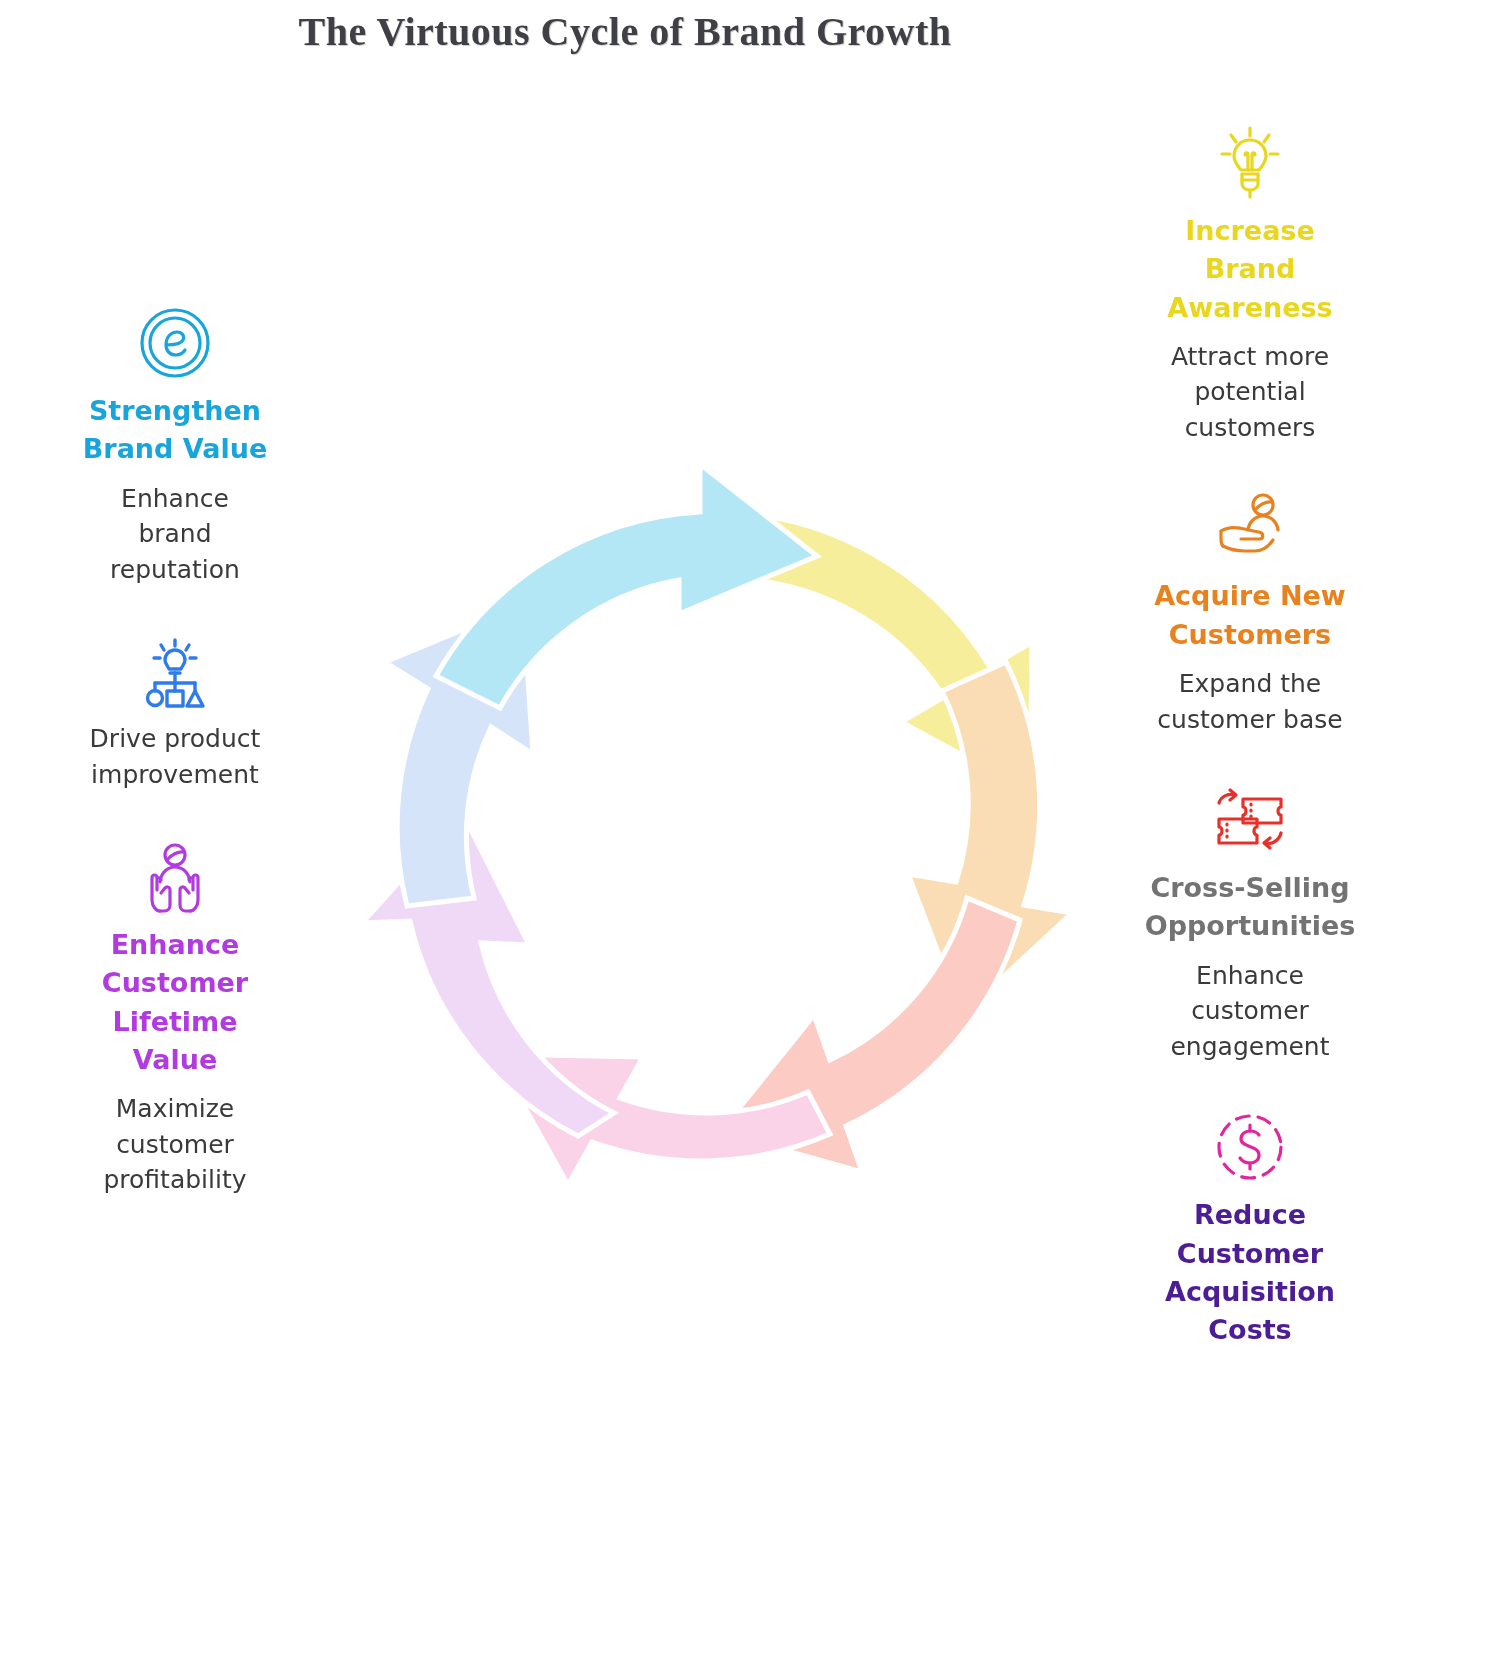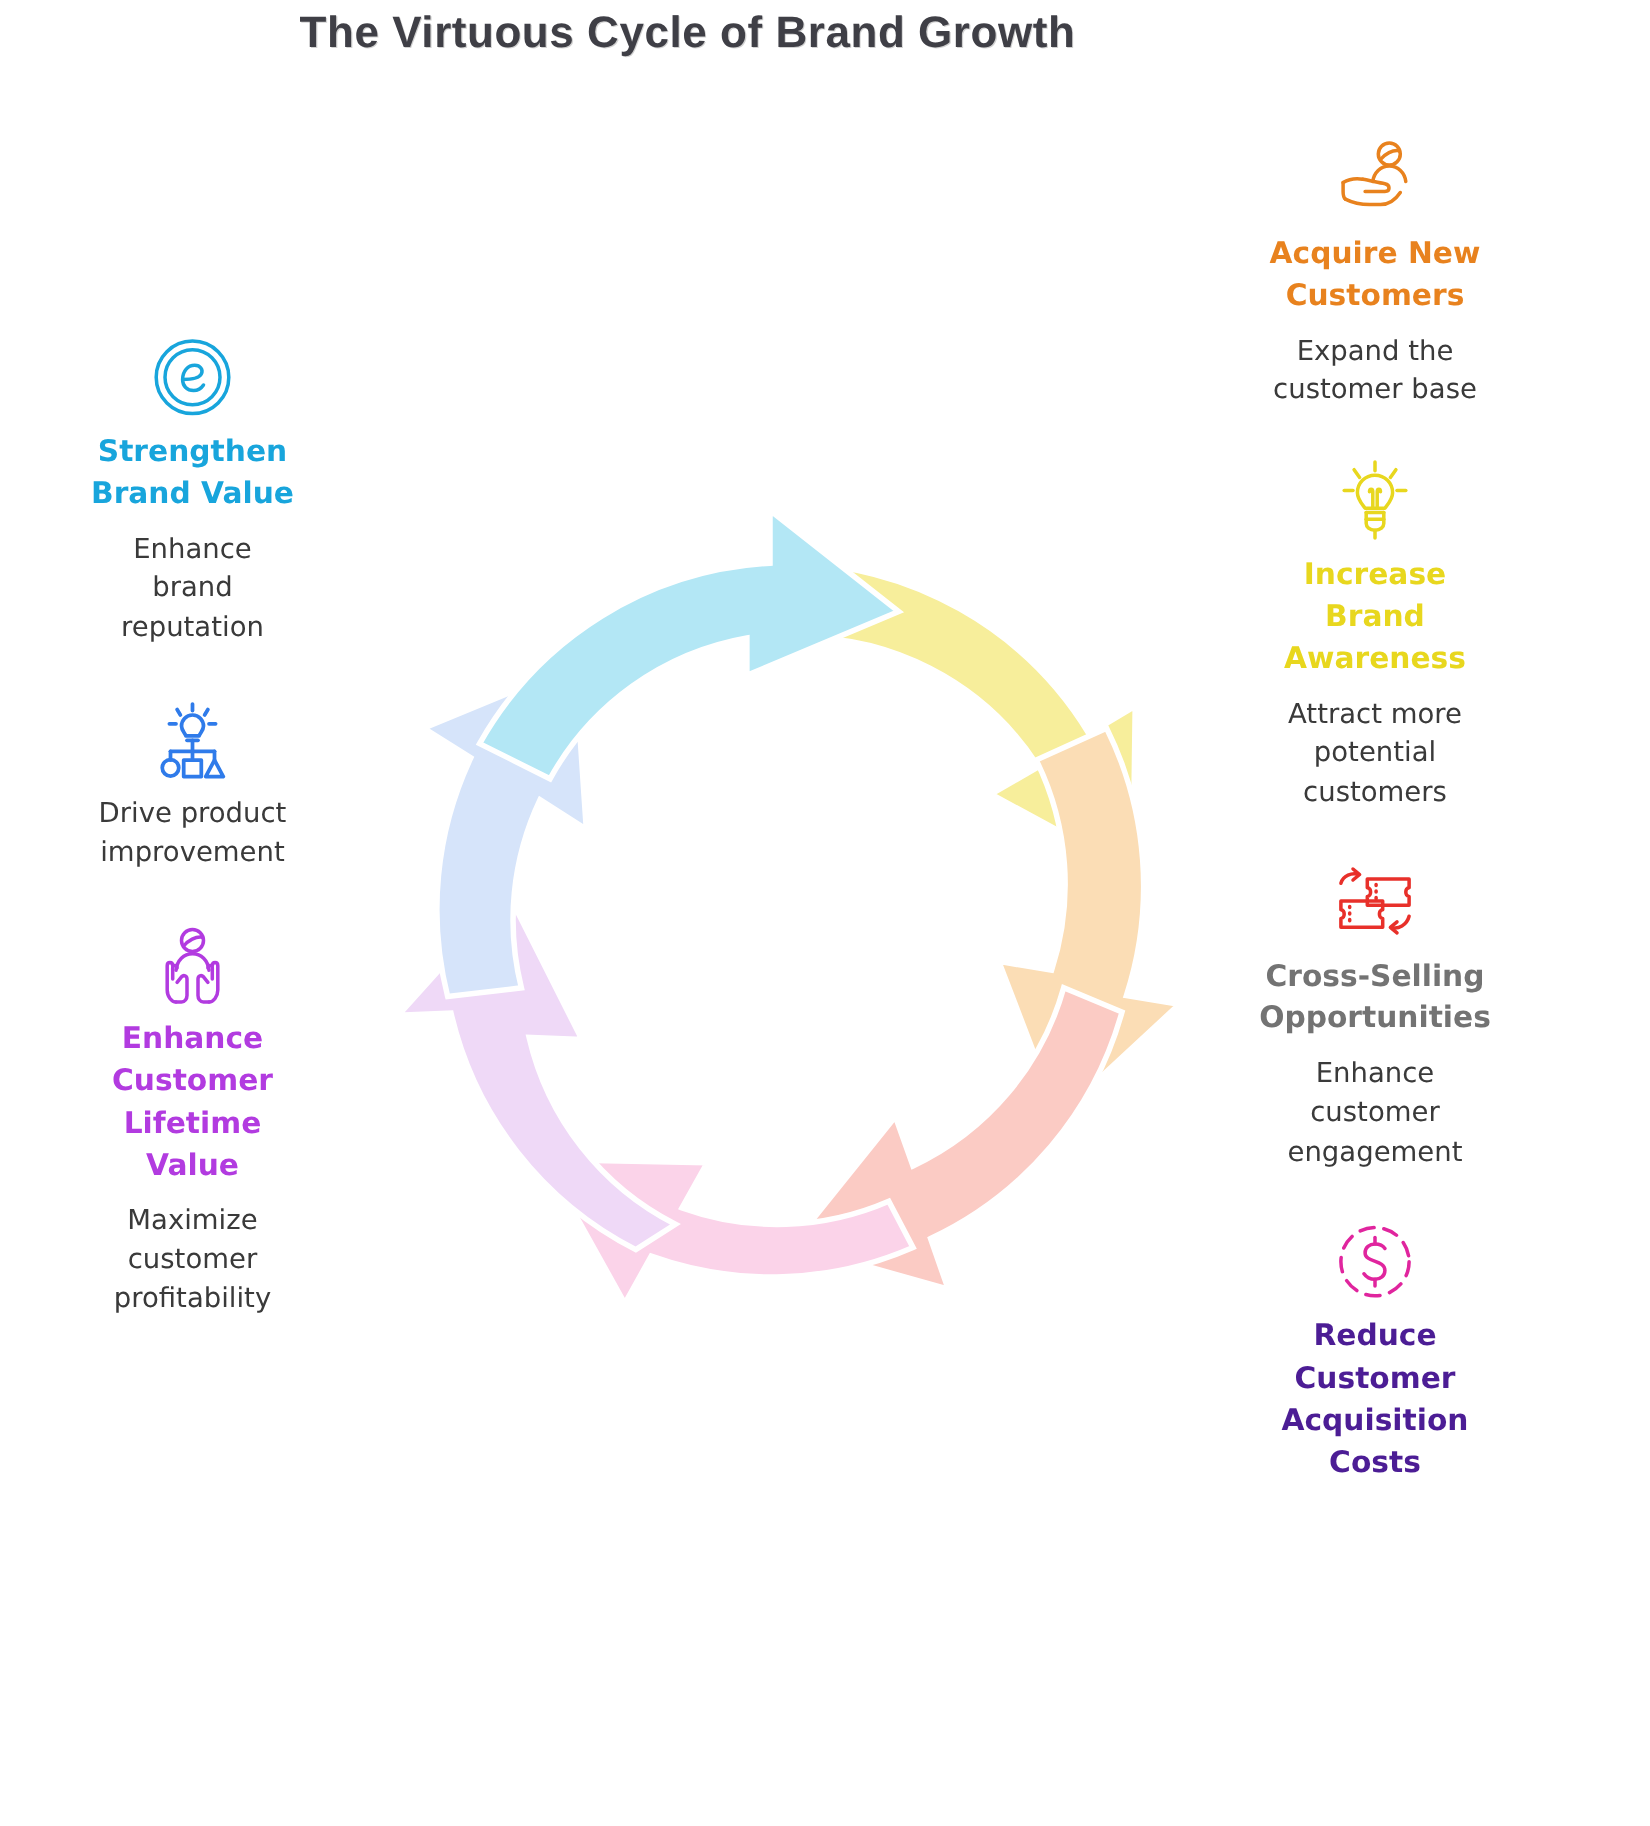--- a/index.html
+++ b/index.html
@@ -15,21 +15,21 @@
     overflow: hidden;
   }
 
   
   #page-title {
     position: absolute;
     top: 8px;
     left: 0;
     width: 1250px;
     text-align: center;
-    font-family: Liberation Sans, sans-serif;
+    font-family: Liberation Serif, serif;
     font-weight: bold;
     font-size: 40px;
     letter-spacing: 0.5px;
     color: #3f3f46;
     text-shadow: 1px 1px 0 rgba(0,0,0,0.18);
   }
 
   
   .col {
     position: absolute;
@@ -230,39 +230,20 @@
     <div class="item-title" style="color: rgb(178, 59, 224);">Enhance<br>Customer<br>Lifetime<br>Value</div>
     <div class="item-desc">Maximize<br>customer<br>profitability</div>
   </div>
 
 </div>
 
 <div class="col" id="right-column">
 
   <div class="item">
     <div class="item-icon">
-      <svg width="78" height="78" viewBox="0 0 78 78" fill="none" stroke="#E8821E" stroke-width="3.2" stroke-linecap="round" stroke-linejoin="round">
-
-        <circle cx="52" cy="16" r="10"></circle>
-        <path d="M44 21 C48 16 55 12 61 13"></path>
-
-        <path d="M37 41 C38 33 44 27 52 27 C60 27 66 33 67 41"></path>
-
-        <path d="M10 42 C15 39 22 38 28 39"></path>
-        <path d="M28 39 C34 40 42 42 48 43 C53 44 53 50 48 50 L30 50"></path>
-        <path d="M12 57 C18 60 26 62 34 62 L44 62 C52 62 58 57 62 51"></path>
-        <path d="M10 42 L10 50 C10 54 11 56 12 57"></path>
-      </svg>
-    </div>
-    <div class="item-title" style="color: rgb(232, 130, 30);">Acquire New<br>Customers</div>
-    <div class="item-desc">Expand the<br>customer base</div>
-  </div>
-
-  <div class="item">
-    <div class="item-icon">
       <svg width="78" height="78" viewBox="0 0 78 78" fill="none" stroke="#E8D71E" stroke-width="3.2" stroke-linecap="round" stroke-linejoin="round">
 
         <path d="M39 4 L39 12"></path>
         <path d="M20 11 L25 18"></path>
         <path d="M58 11 L53 18"></path>
         <path d="M11 30 L19 30"></path>
         <path d="M67 30 L59 30"></path>
 
         <path d="M39 16 C30 16 23 23 23 32 C23 38 27 42 30 46 L48 46 C51 42 55 38 55 32 C55 23 48 16 39 16 Z"></path>
 
@@ -270,20 +251,39 @@
         <path d="M44 31 C44 28 41 28 41 31 L41 46"></path>
 
         <path d="M31 50 L47 50"></path>
         <path d="M31 56 L47 56"></path>
         <path d="M31 50 L31 60 C31 63 34 66 39 66 C44 66 47 63 47 60 L47 50"></path>
         <path d="M39 66 L39 73"></path>
       </svg>
     </div>
     <div class="item-title" style="color: rgb(232, 215, 30);">Increase<br>Brand<br>Awareness</div>
     <div class="item-desc">Attract more<br>potential<br>customers</div>
+  </div>
+
+  <div class="item">
+    <div class="item-icon">
+      <svg width="78" height="78" viewBox="0 0 78 78" fill="none" stroke="#E8821E" stroke-width="3.2" stroke-linecap="round" stroke-linejoin="round">
+
+        <circle cx="52" cy="16" r="10"></circle>
+        <path d="M44 21 C48 16 55 12 61 13"></path>
+
+        <path d="M37 41 C38 33 44 27 52 27 C60 27 66 33 67 41"></path>
+
+        <path d="M10 42 C15 39 22 38 28 39"></path>
+        <path d="M28 39 C34 40 42 42 48 43 C53 44 53 50 48 50 L30 50"></path>
+        <path d="M12 57 C18 60 26 62 34 62 L44 62 C52 62 58 57 62 51"></path>
+        <path d="M10 42 L10 50 C10 54 11 56 12 57"></path>
+      </svg>
+    </div>
+    <div class="item-title" style="color: rgb(232, 130, 30);">Acquire New<br>Customers</div>
+    <div class="item-desc">Expand the<br>customer base</div>
   </div>
 
   <div class="item">
     <div class="item-icon">
       <svg width="78" height="78" viewBox="0 0 78 78" fill="none" stroke="#E8302A" stroke-width="3.2" stroke-linecap="round" stroke-linejoin="round">
 
         <path d="M32 18 L70 18 L70 26 C66 26 66 34 70 34 L70 42 L32 42 L32 34 C36 34 36 26 32 26 Z"></path>
         <path d="M40 23 L40 24 M40 29 L40 30 M40 35 L40 36"></path>
 
         <path d="M8 38 L46 38 L46 46 C42 46 42 54 46 54 L46 62 L8 62 L8 54 C12 54 12 46 8 46 Z"></path>

